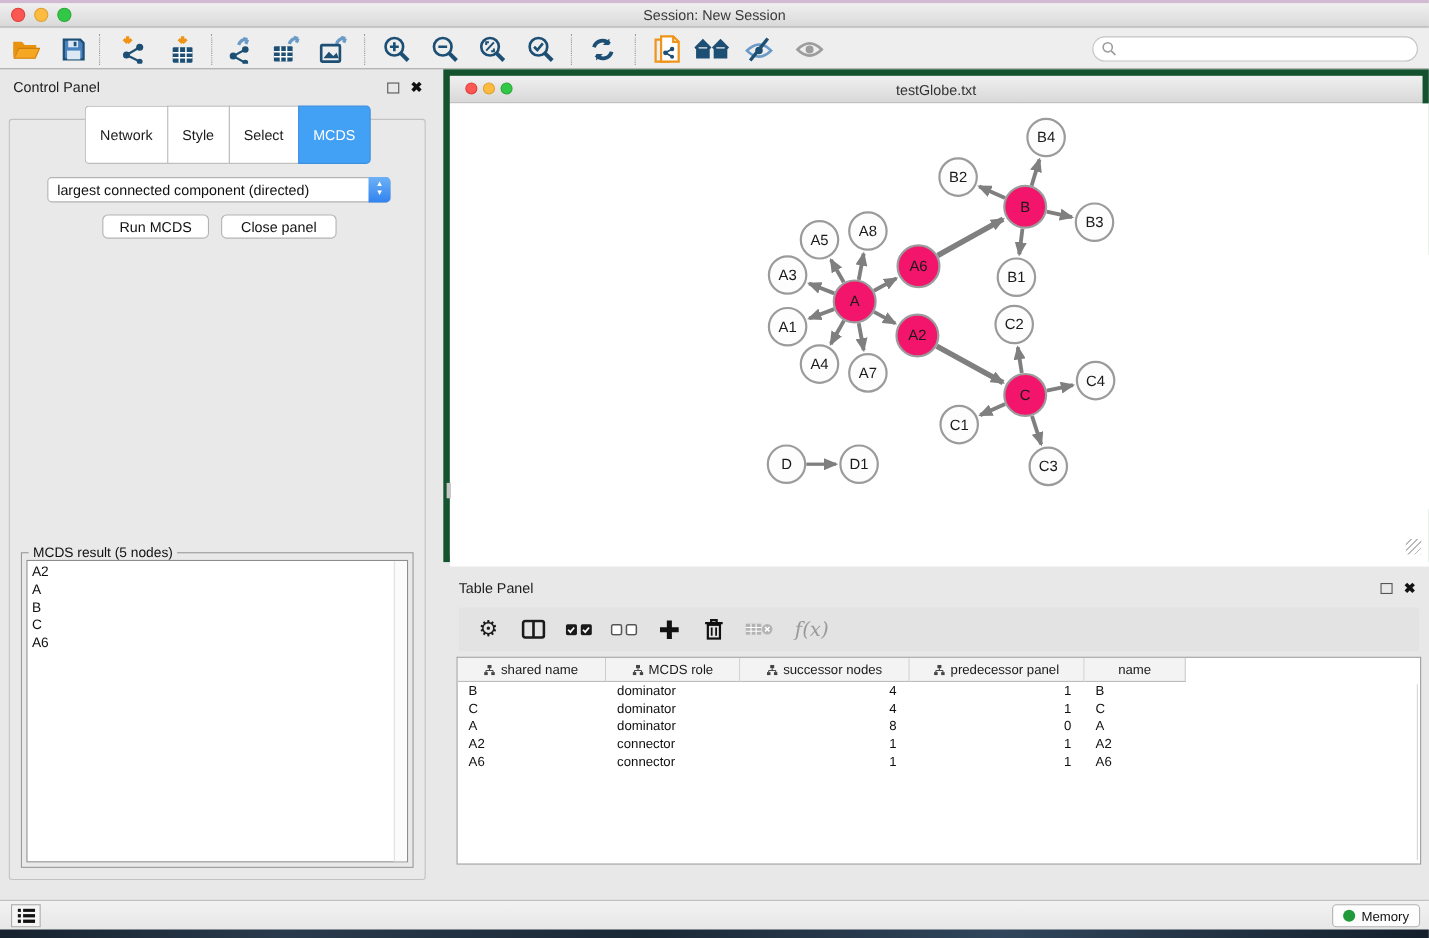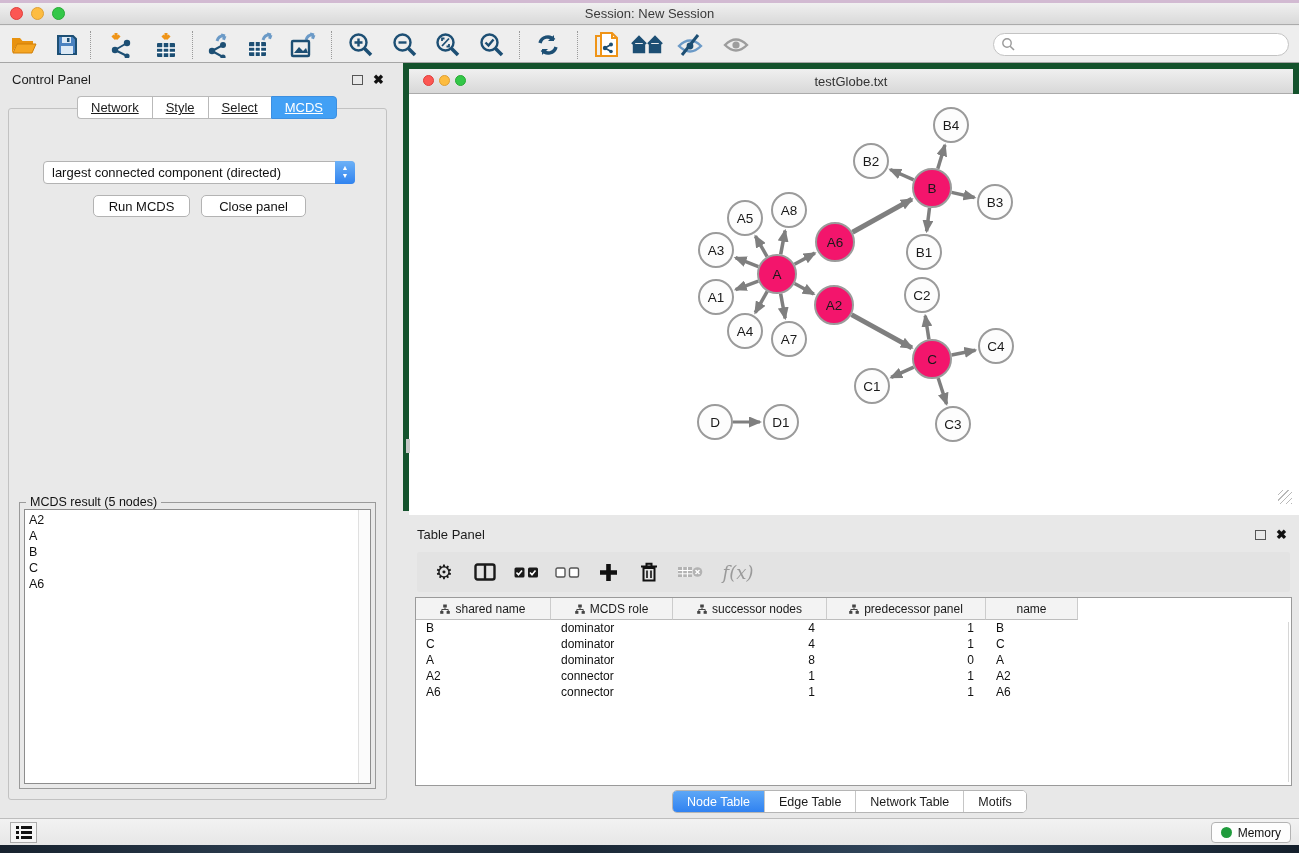--- a/index.html
+++ b/index.html
@@ -30,22 +30,22 @@
     display:flex; align-items:center; padding-left:7px; }
   #search-wrap input { border:none; outline:none; flex:1; font-size:12px; background:transparent; }
 
   
   #control-panel { left:0; top:63px; width:396px; height:755px; }
   .panel-header { display:flex; align-items:center; font-size:13px; color:#1c1c1c; padding:9px 12px 0 12px; }
   .panel-header .sp { flex:1; }
   .float-box { width:11px; height:10px; border:1.5px solid #555; display:inline-block; margin-right:10px; }
   .close-x { font-size:13px; font-weight:bold; color:#111; }
   #cp-tabs { position:absolute; left:77px; top:33px; display:flex; z-index:2; }
-  .cp-tab { font-size:13px; padding:3px 13px; background:#ffffff; border:1px solid #b9b9b9;
-    border-right:none; color:#1c1c1c;text-decoration:underline; }
+  .cp-tab { font-size:13px; padding:18px 13px; background:#ffffff; border:1px solid #b9b9b9;
+    border-right:none; color:#1c1c1c; }
   .cp-tab:first-child { border-radius:4px 0 0 4px; }
   .cp-tab:last-child { border-right:1px solid #b9b9b9; border-radius:0 4px 4px 0; }
   .cp-tab.active { background:#42a0f5; border-color:#3d8fe0; color:#ffffff; }
   #cp-body { position:absolute; left:8px; top:45px; width:379px; height:692px;
     border:1px solid #c2c2c2; border-radius:3px; background:#e9e9e9; }
   #opt-label { position:absolute; left:0; top:32px; width:100%; text-align:center; font-size:13px; color:#111; }
   #opt-select { position:absolute; left:34px; top:52px; width:312px; height:23px; background:#ffffff;
     border:1px solid #b3b3b3; border-radius:4px; display:flex; align-items:center; }
   #opt-select .val { flex:1; font-size:13px; color:#111; padding-left:8px; white-space:nowrap; }
   #opt-select .stepper { width:20px; height:23px; margin:-1px -1px 0 0; border-radius:0 4px 4px 0;
@@ -585,26 +585,20 @@
           <div class="td left" style="width: 135px;">A6</div>
           <div class="td left" style="width: 122px;">connector</div>
           <div class="td right" style="width: 154px;">1</div>
           <div class="td right" style="width: 159px;">1</div>
           <div class="td left" style="width: 92px;">A6</div>
         </div>
       </div>
     <div id="tp-scroll"></div>
   </div>
 
-  <div id="tp-tabs">
-      <div class="tp-tab active">Node Table</div>
-      <div class="tp-tab">Edge Table</div>
-      <div class="tp-tab">Network Table</div>
-      <div class="tp-tab">Motifs</div>
-    </div>
 </div>
 
 <div id="statusbar" class="abs">
   <button id="list-btn">
     <svg width="16" height="13" viewBox="0 0 16 13">
       <g fill="#111111">
         <rect x="0" y="0" width="3" height="3"></rect>
           <rect x="5" y="0" width="11" height="3"></rect>
         <rect x="0" y="5" width="3" height="3"></rect>
           <rect x="5" y="5" width="11" height="3"></rect>

